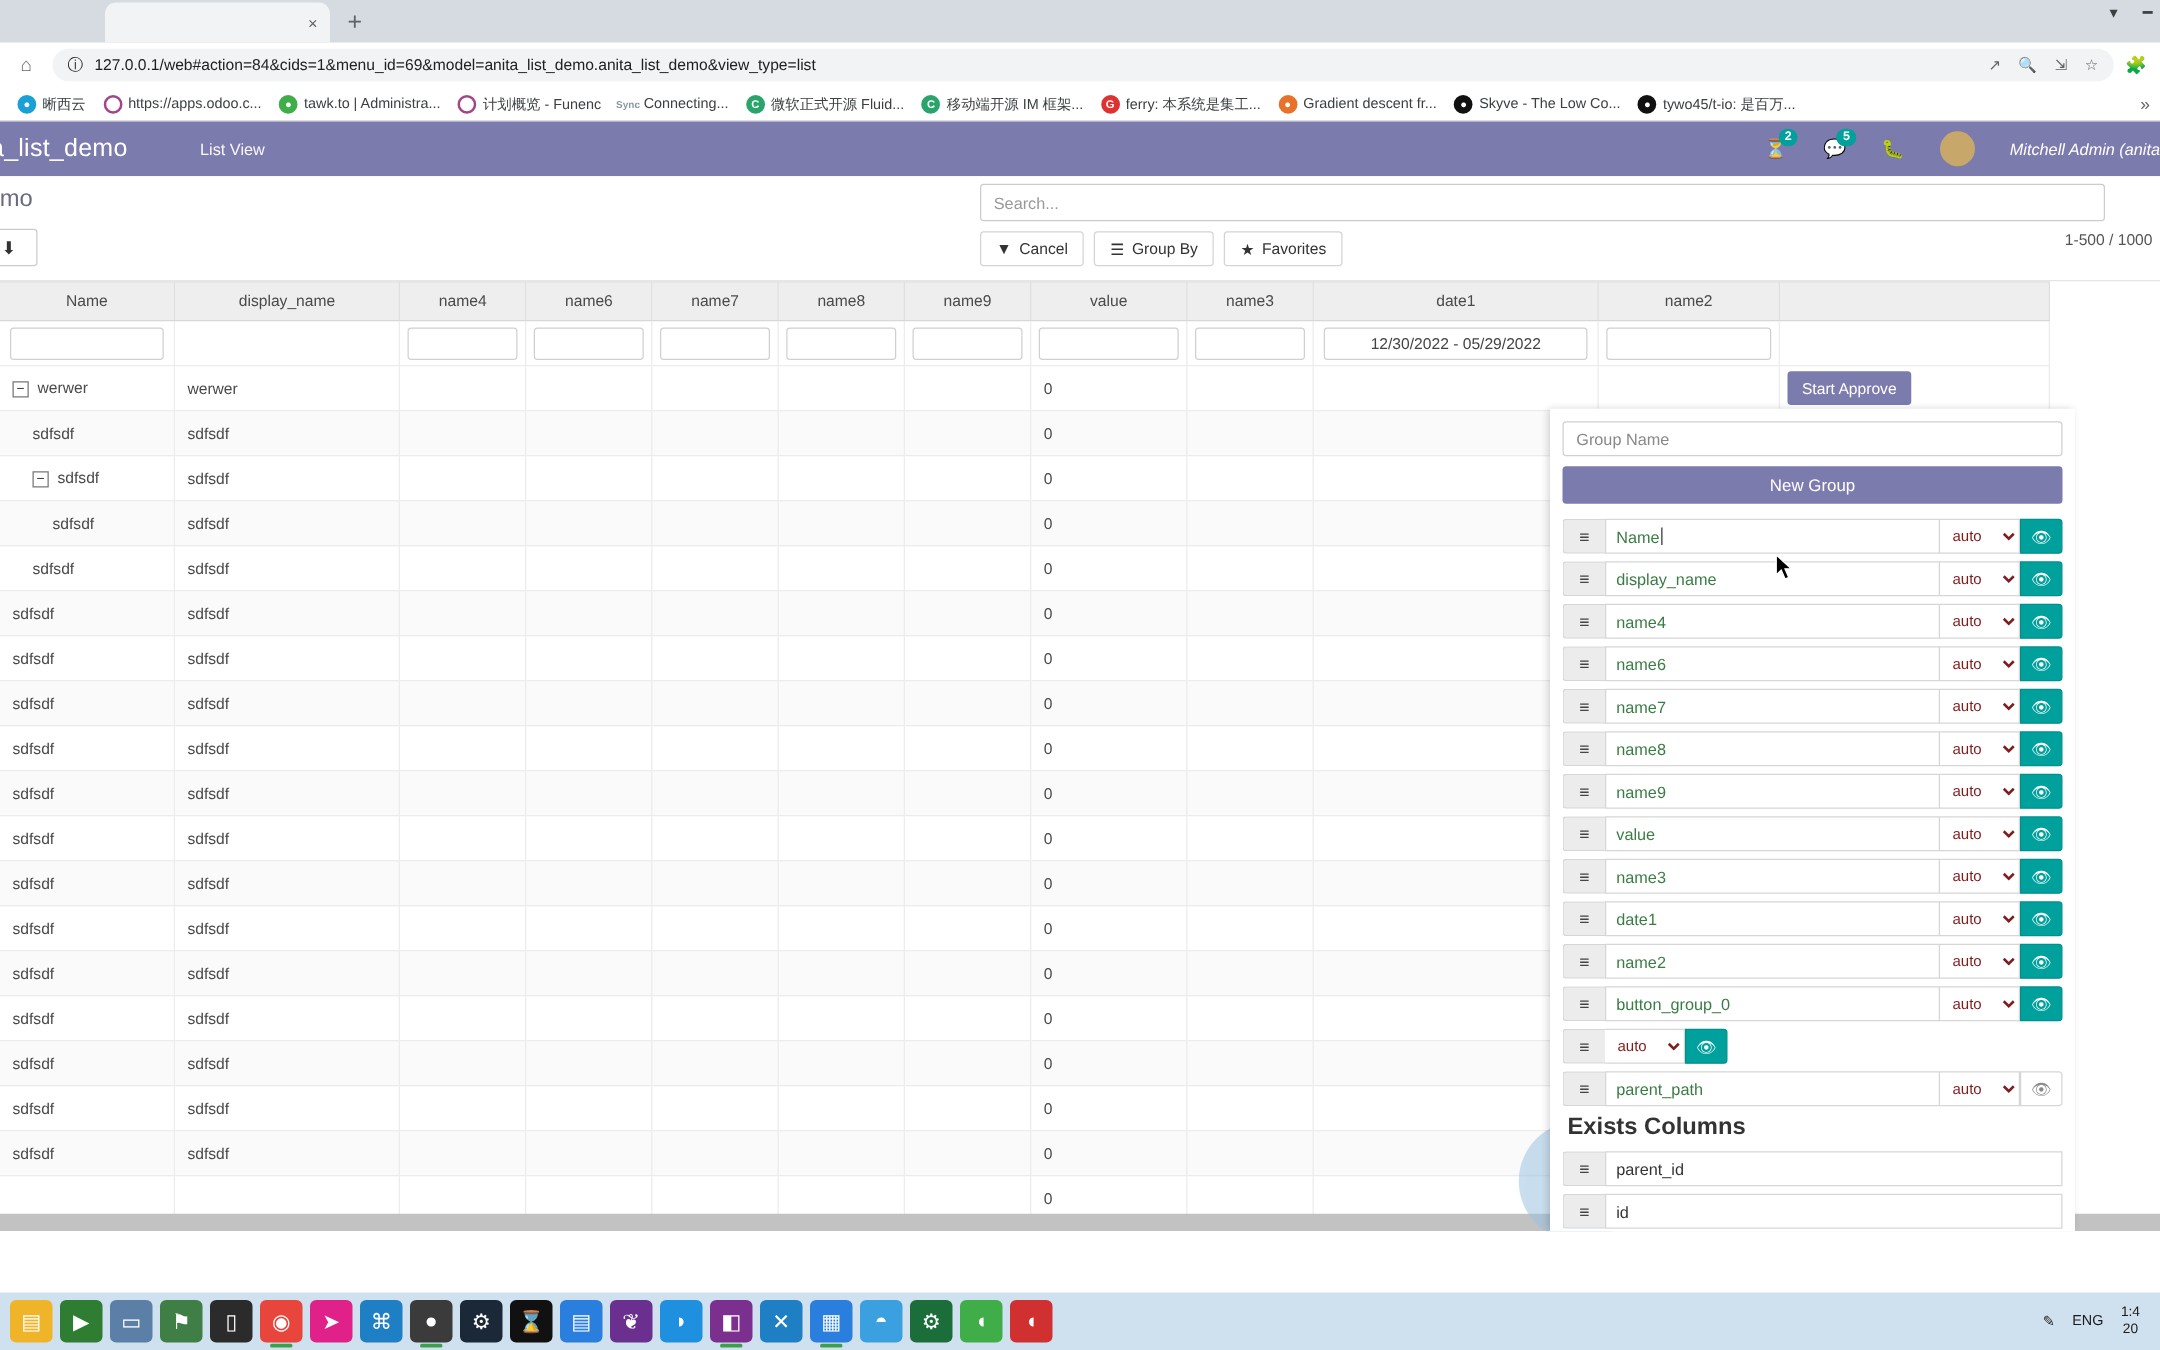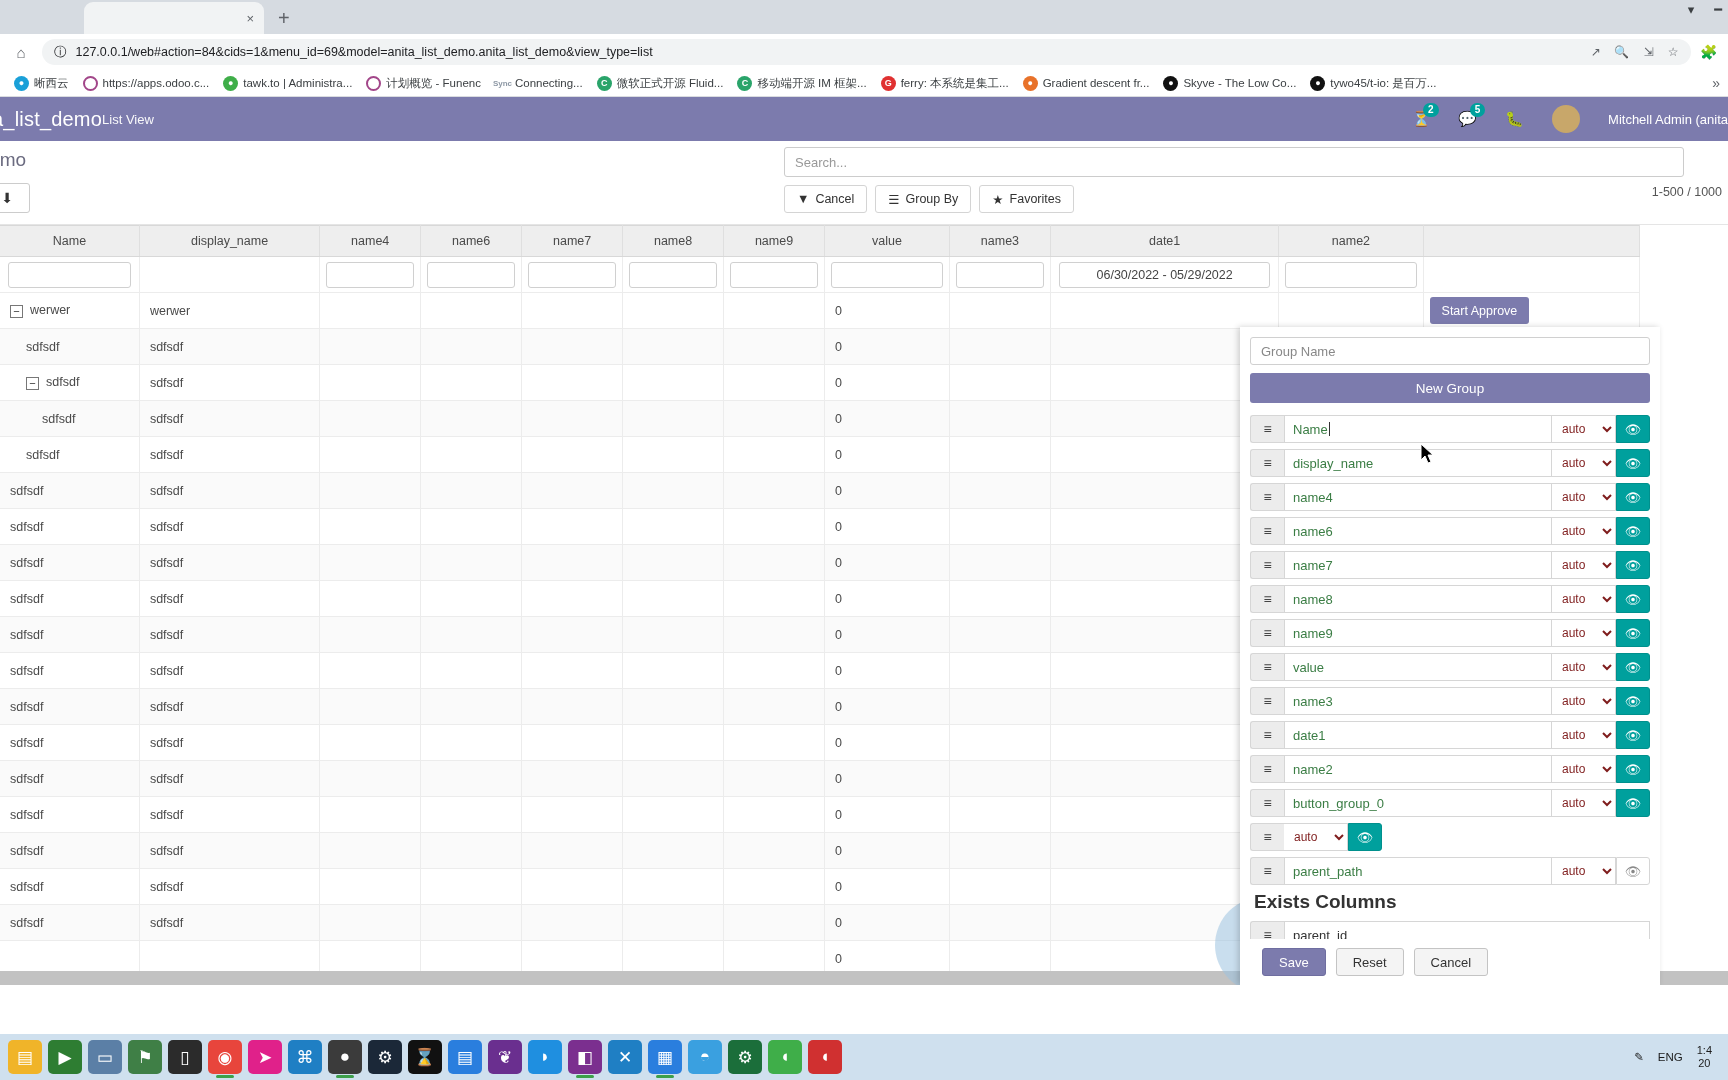--- a/index.html
+++ b/index.html
@@ -52,29 +52,29 @@
   .bm-more { margin-left:auto; color:#5f6368; font-size:14px; }
 
   
   .viewport { position:absolute; top: 97px; left:0; width:1728px; height: 888px; overflow:hidden; background:#fff;}
 
   .odoo-nav {
     height: 44px; background: #7c7bad; color:#fff; display:flex; align-items:center;
     padding-left: 0px; position:relative;
   }
   .brand { font-size: 20px; margin-left: -16px; padding-left: 8px; letter-spacing:.2px;}
-  .navitem { font-size: 13px; opacity:.95;}
+  .navitem { font-size: 13px; margin-left: 58px; opacity:.95;}
   .nav-right { margin-left:auto; display:flex; align-items:center; gap: 28px; padding-right: 0px; }
   .nav-ic { position:relative; font-size:15px; }
   .badge {
     position:absolute; top:-7px; left:11px; background:#00a09d; color:#fff;
     border-radius: 10px; font-size: 10px; padding: 1px 5px; line-height: 12px; font-weight:bold;
   }
   .avatar { width:28px; height:28px; border-radius:50%; background:#c8a76a; }
-  .username { font-size: 13px; white-space: nowrap; }
+  .username { font-size: 13px; white-space: nowrap; font-style: italic; }
 
   .ctrl-panel { height: 84px; background:#fff; border-bottom:1px solid #e5e5e5; position:relative; }
   .bcrumb { position:absolute; left: -32px; top: 8px; font-size: 19px; color:#6b6b80; }
   .dlbtn {
     position:absolute; left: -16px; top: 42px; width: 46px; height: 30px;
     border:1px solid #ccc; border-radius:3px; background:#fff;
     display:flex; align-items:center; justify-content:center; font-size:14px; color:#333;
   }
   .searchwrap { position:absolute; left: 784px; top: 6px; width: 900px; }
   .searchbox {
@@ -362,21 +362,21 @@
             <td style="padding:0 6px">
                 <div class="finput"></div>
               </td>
             <td style="padding:0 6px">
                 <div class="finput"></div>
               </td>
             <td style="padding:0 6px">
                 <div class="finput"></div>
               </td>
             <td style="padding:0 8px">
-                <div class="finput date">06/30/2022 - 05/29/2022</div>
+                <div class="finput date">12/30/2022 - 05/29/2022</div>
               </td>
             <td style="padding:0 6px">
                 <div class="finput"></div>
               </td>
             <td></td>
           </tr>
         <tr>
               <td style="padding-left: 10px;"><span class="toggle">−</span><span>werwer</span></td>
               <td>werwer</td>
               <td></td>
@@ -742,25 +742,20 @@
           <div class="cfgrow">
             <div class="drag">≡</div>
             <div class="cfgname plain">parent_id</div>
           </div>
           <div class="cfgrow">
             <div class="drag">≡</div>
             <div class="cfgname plain">id</div>
           </div>
         </div>
 
-      <div class="cfgfooter">
-        <button class="fbtn primary">Save</button>
-        <button class="fbtn">Reset</button>
-        <button class="fbtn">Cancel</button>
-      </div>
     </div>
 
     <div class="watermark">
       <div class="wm-circle"></div>
       <div class="wm-dot"></div>
       <div class="wm-cn">富能通</div>
       <div class="wm-en">Funenc</div>
     </div>
 
     <svg class="cursor" width="16" height="22" viewBox="0 0 16 22">

